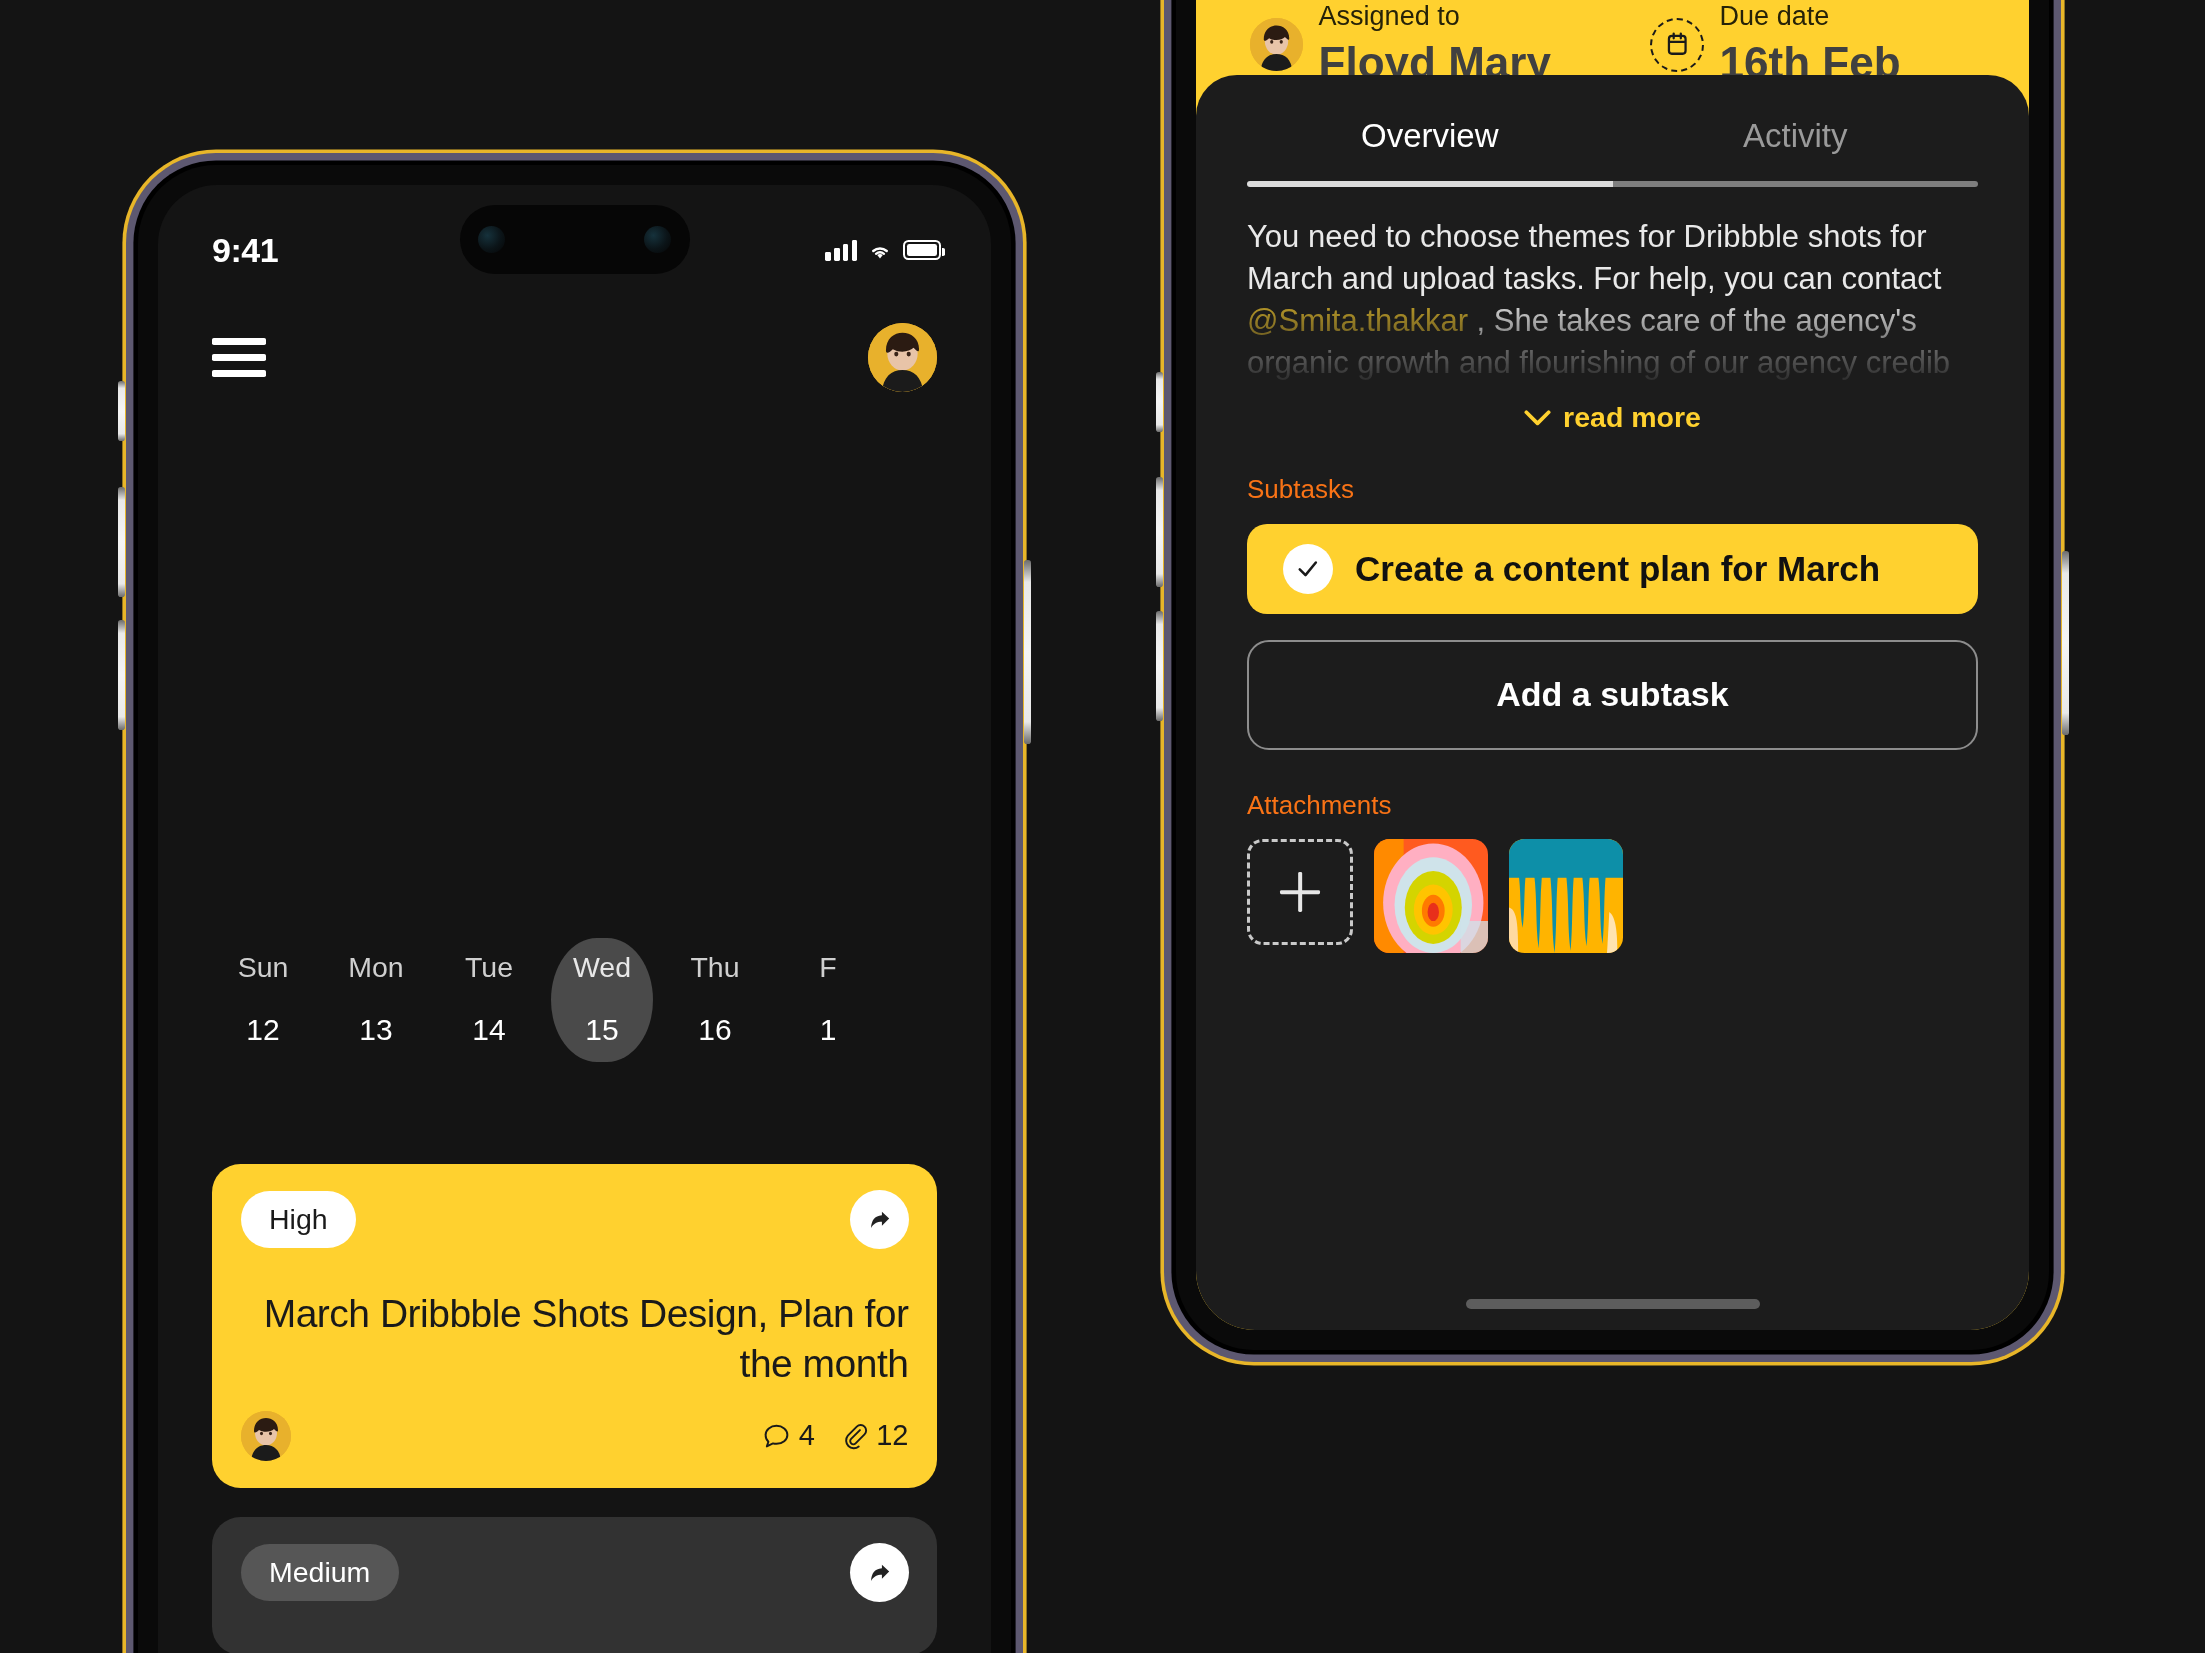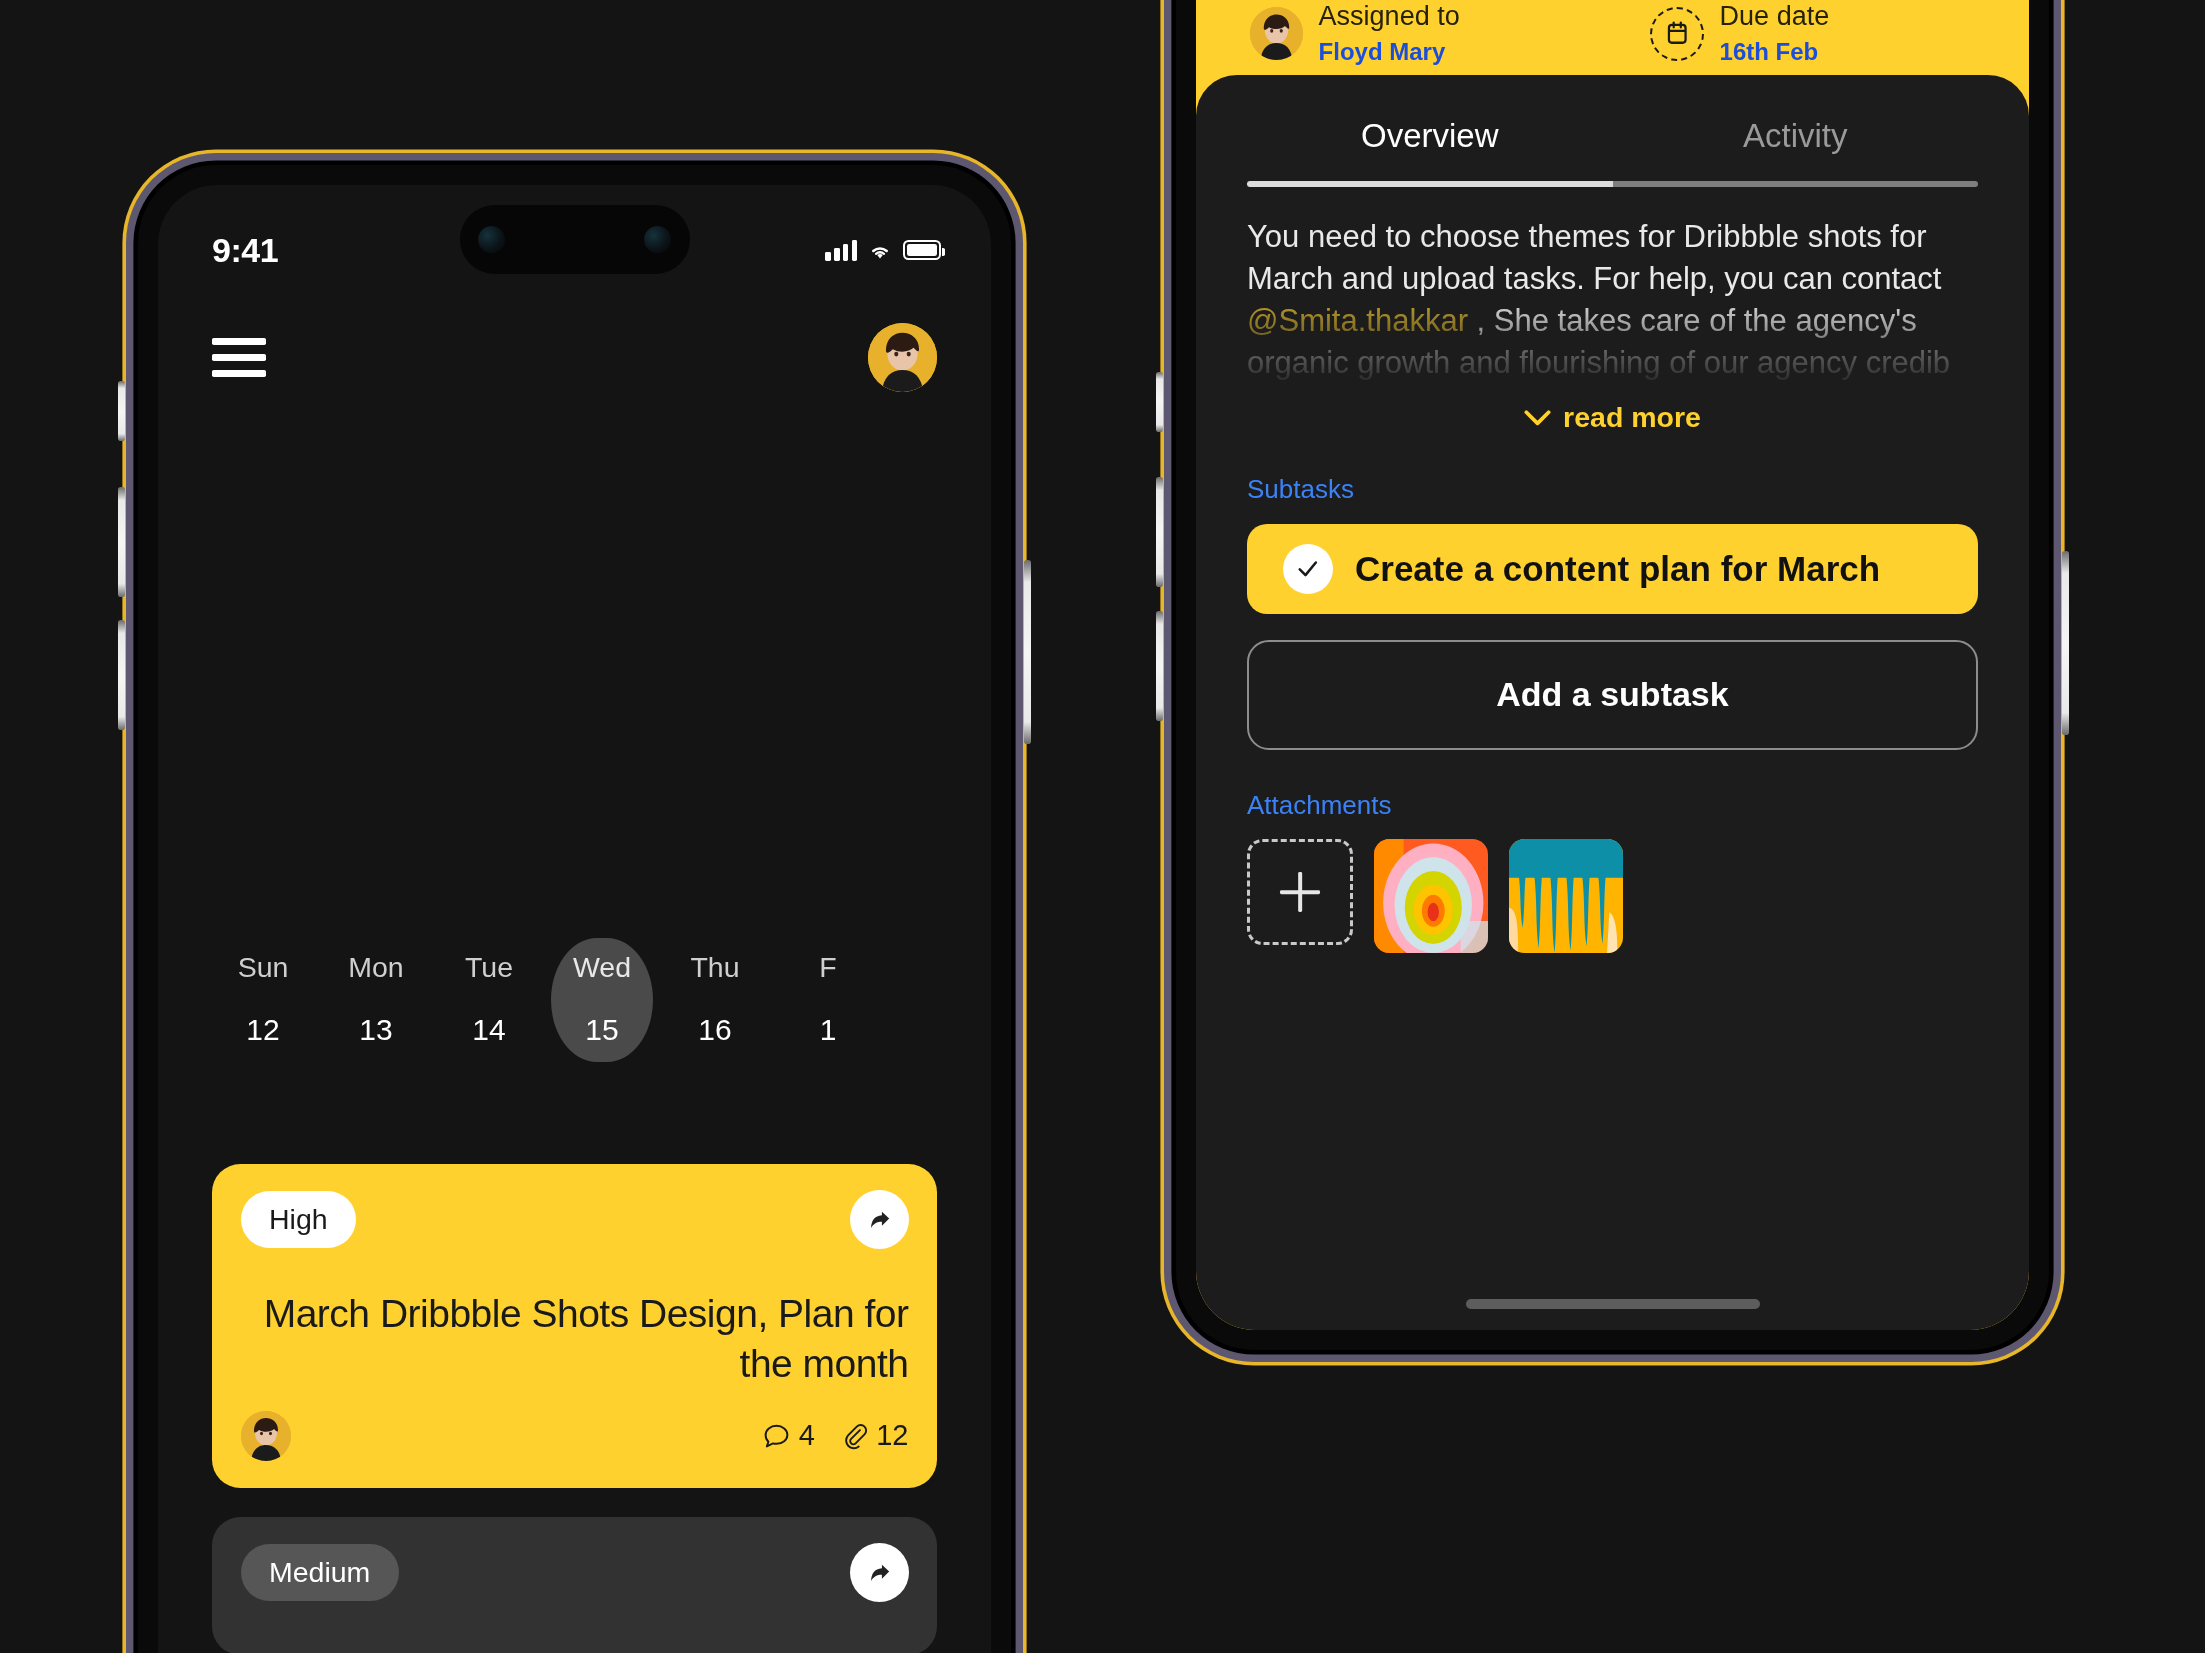--- a/index.html
+++ b/index.html
@@ -109,21 +109,21 @@
   .card-foot .meta span { display:flex; align-items:center; gap:7.4px; }
   .av-card { width:50px; height:50px; }
 
   
   .app-right { position:absolute; inset:0; background:#FFD12F; }
   .detail-head { position:absolute; top:202px; left:0; right:0; display:flex;
     padding:0 54px; gap:0; }
   .dh-item { display:flex; align-items:center; gap:15.6px; }
   .dh-item:nth-child(1){ width:400px; }
   .dh-label { font-size:27px; color:#262208; margin-bottom:6.4px; }
-  .dh-value { font-size:24px; color:#1d4ed8; font-weight:700; }
+  .dh-value { font-size:44px; color:#404040; font-weight:700; }
   .av-detail { width:53px; height:53px; }
   .cal-circle { width:54px; height:54px; border:2.3px dashed #1a1a1a; border-radius:50%;
     display:flex; align-items:center; justify-content:center; flex:none; }
 
   .sheet { position:absolute; top:276px; left:0; right:0; bottom:0;
     background:#1c1c1c; border-radius:41px 41px 0 0; padding:0 51px; }
   .tabs { display:flex; margin-top:42px; }
   .tab { flex:1; text-align:center; font-size:33px; padding-bottom:26px; }
   .tab.active { color:#fff; }
   .tab.inactive { color:#9a9a9a; }
@@ -133,21 +133,21 @@
   .tab-underline i.off { flex:1; background:#7e7e7e; }
 
   .desc-wrap { position:relative; margin-top:28.5px; height:184px; overflow:hidden; }
   .desc { font-size:31px; line-height:1.36; color:#e9e9e9;
     -webkit-mask-image:linear-gradient(180deg,#000 0%,#000 48%,rgba(0,0,0,0.38) 78%,rgba(0,0,0,0.05) 100%);
     mask-image:linear-gradient(180deg,#000 0%,#000 48%,rgba(0,0,0,0.38) 78%,rgba(0,0,0,0.05) 100%); }
   .desc .mention { color:#c8a62a; }
   .readmore { display:flex; align-items:center; justify-content:center; gap:12px;
     color:#FFD12F; font-size:28.5px; font-weight:700; margin-top:1.8px; }
 
-  .sect-label { font-size:26px; color:#3b82f6; margin:40px 0 18.4px; }
+  .sect-label { font-size:26px; color:#f97316; margin:40px 0 18.4px; }
   .subtask { background:#FFD12F; border-radius:20px; height:90px; display:flex;
     align-items:center; padding:0 36px; gap:22px; }
   .check { width:50px; height:50px; border-radius:50%; background:#fff; flex:none;
     display:flex; align-items:center; justify-content:center; }
   .subtask-label { font-size:35px; color:#111; font-weight:700; }
   .add-subtask { margin-top:26px; height:110px; border:2.3px solid #8d8d8d; border-radius:22px;
     display:flex; align-items:center; justify-content:center; color:#fff; font-size:34px; font-weight:700; }
 
   .attach-row { display:flex; gap:21px; align-items:flex-start; }
   .att-add { width:106px; height:106px; border:3.2px dashed #c9c9c9; border-radius:15.6px;

